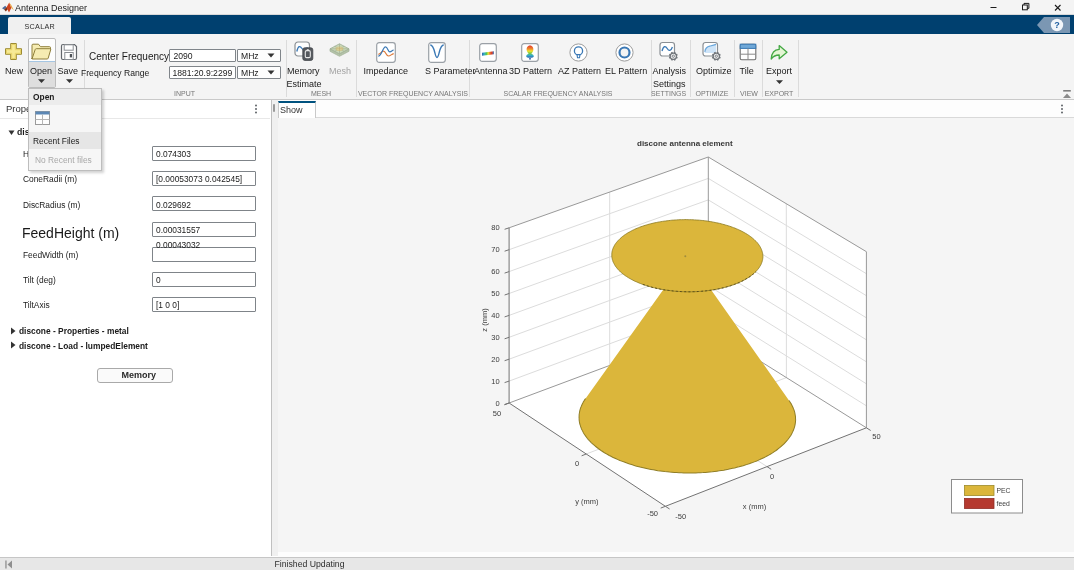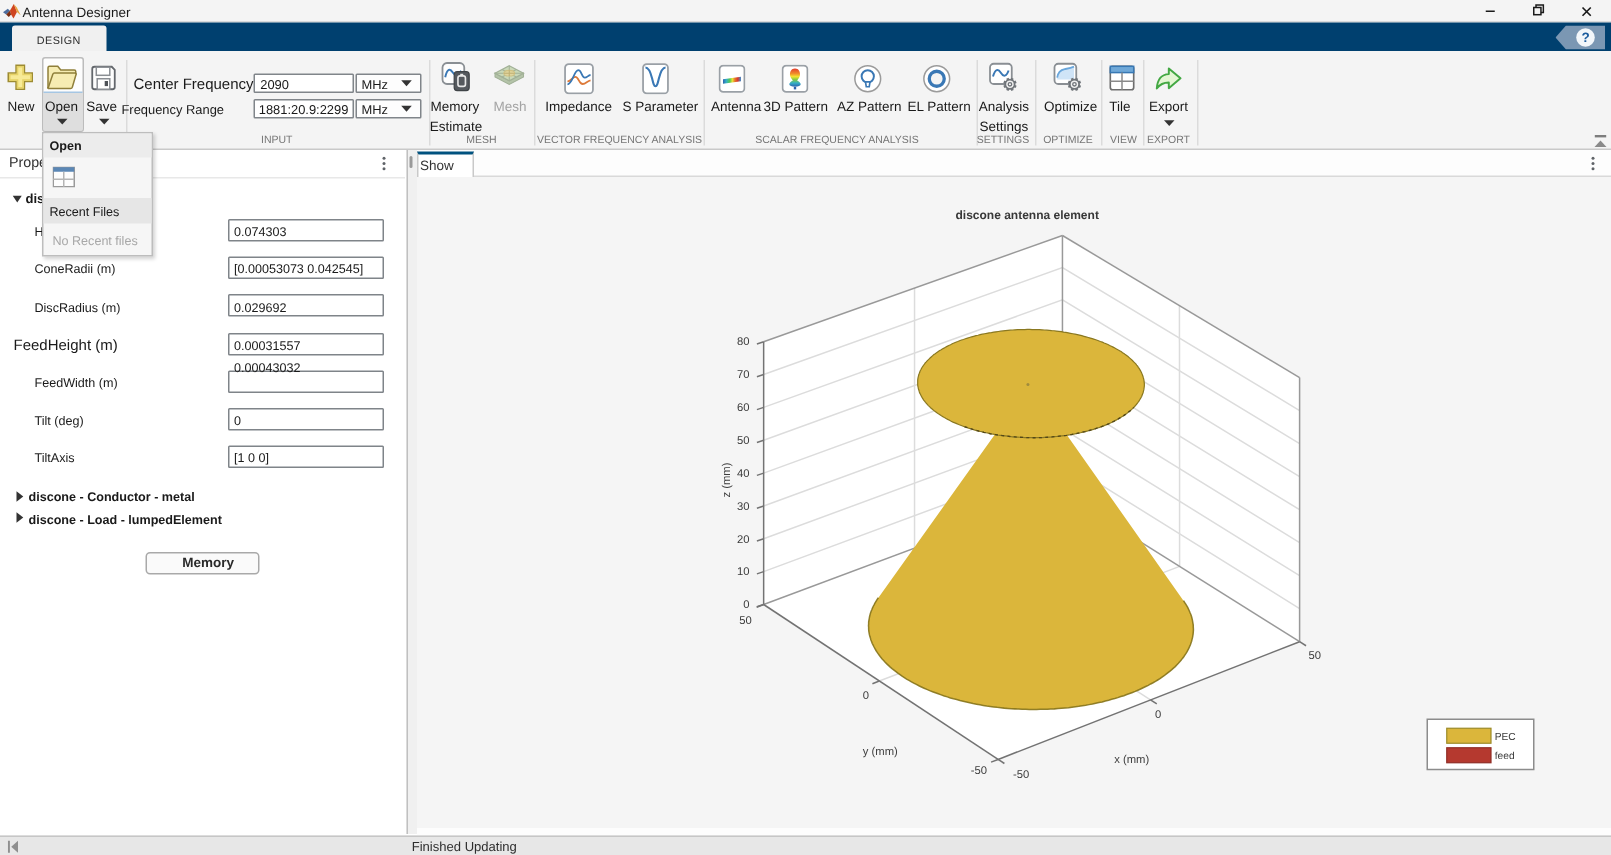--- a/index.html
+++ b/index.html
@@ -17,21 +17,21 @@
 </svg>
 <div class="tx" style="left:15px;top:3px;font-size:9px;color:#1a1a1a">Antenna Designer</div>
 <svg class="ab" style="left:985px;top:0" width="89" height="15" viewBox="0 0 89 15">
 <line x1="5.5" y1="7.5" x2="11.5" y2="7.5" stroke="#1a1a1a" stroke-width="1"></line>
 <rect x="37.5" y="5" width="4.8" height="4.8" fill="none" stroke="#1a1a1a" stroke-width="1"></rect>
 <path d="M39 5 V3.4 h4.9 v4.9 h-1.6" fill="none" stroke="#1a1a1a" stroke-width="1"></path>
 <path d="M70 5 L75.5 10.5 M75.5 5 L70 10.5" stroke="#1a1a1a" stroke-width="1.1"></path>
 </svg>
 <div class="ab" style="left:0;top:15px;width:1074px;height:19px;background:#00406f"></div>
 <div class="ab" style="left:8px;top:17px;width:63px;height:17px;background:#f0f0f0;border-radius:2px 2px 0 0"></div>
-<div class="tx" style="left:24.5px;top:21.5px;font-size:7.2px;color:#2b2b2b;letter-spacing:0.3px">DESIGN</div>
+<div class="tx" style="left:24.5px;top:21.5px;font-size:7.2px;color:#2b2b2b;letter-spacing:0.3px">SCALAR</div>
 <svg class="ab" style="left:1037px;top:17px" width="33" height="16" viewBox="0 0 33 16">
 <polygon points="7,0 33,0 33,16 7,16 0,8" fill="#7b97b3"></polygon>
 <circle cx="20" cy="8" r="6.2" fill="#f2f6fa"></circle>
 <text x="20" y="11.2" font-size="9" font-weight="bold" fill="#1c5c9e" text-anchor="middle" font-family="Liberation Sans, sans-serif">?</text>
 </svg>
 <div class="ab" style="left:0;top:34px;width:1074px;height:66px;background:#f4f4f4;border-bottom:1px solid #c9c9c9"></div>
 <div class="ab" style="left:84px;top:40px;width:1px;height:57px;background:#dbdbdb"></div>
 <div class="ab" style="left:285.5px;top:40px;width:1px;height:57px;background:#dbdbdb"></div>
 <div class="ab" style="left:356px;top:40px;width:1px;height:57px;background:#dbdbdb"></div>
 <div class="ab" style="left:468.5px;top:40px;width:1px;height:57px;background:#dbdbdb"></div>
@@ -116,21 +116,21 @@
 <svg class="ab" style="left:376px;top:42px" width="20" height="21" viewBox="0 0 20 21">
 <rect x="0.7" y="0.7" width="18.6" height="19.6" rx="2.5" fill="#fff" stroke="#9aa0a6" stroke-width="1.2"></rect>
 <path d="M2.3 12.3 C4.5 12.3 5.5 9.2 7.5 9.2 C10 9.2 9.8 14 12.5 14 C14.5 14 15.5 12 17.7 11.6" fill="none" stroke="#dd7a3a" stroke-width="1.2"></path>
 <path d="M2.3 14.2 C5.5 14.2 6.8 4.8 9.5 4.8 C11.8 4.8 11.8 9.8 13.8 9.8 C15.5 9.8 16 8.2 17.7 8" fill="none" stroke="#3a78b5" stroke-width="1.2"></path>
 </svg>
 <div class="lbl" style="left:363.5px;top:66px">Impedance</div>
 <svg class="ab" style="left:428px;top:42px" width="18" height="21" viewBox="0 0 18 21">
 <rect x="0.7" y="0.7" width="16.6" height="19.6" rx="2.5" fill="#fff" stroke="#9aa0a6" stroke-width="1.2"></rect>
 <path d="M2.3 3 C4.5 3 5.8 6.5 6.8 10.5 C7.6 13.8 8 15.5 9 15.5 C10 15.5 10.4 13.8 11.2 10.5 C12.2 6.5 13.5 3 15.7 3" fill="none" stroke="#3a78b5" stroke-width="1.4"></path>
 </svg>
-<div class="lbl" style="left:415px;top:66px">S Parameter</div>
+<div class="lbl" style="left:425px;top:66px">S Parameter</div>
 <svg class="ab" style="left:479px;top:43px" width="18" height="19" viewBox="0 0 18 19">
 <rect x="0.7" y="0.7" width="16.6" height="17.6" rx="2.5" fill="#fff" stroke="#9aa0a6" stroke-width="1.2"></rect>
 <defs>
       <linearGradient id="gcur" x1="0" y1="0" x2="1" y2="0">
 <stop offset="0" stop-color="#2d63ad"></stop>
         <stop offset="0.18" stop-color="#35b0c8"></stop>
         <stop offset="0.38" stop-color="#58c84d"></stop>
         <stop offset="0.52" stop-color="#e8e33a"></stop>
         <stop offset="0.66" stop-color="#e8782d"></stop>
         <stop offset="0.82" stop-color="#d8372c"></stop>
@@ -229,36 +229,36 @@
 <div class="tx" style="left:17px;top:127px;font-size:8.7px;font-weight:bold;color:#1a1a1a">discone</div>
 <div class="tx" style="left:23px;top:149.2px;font-size:8.4px;color:#1a1a1a">Height (m)</div>
 <div class="ab" style="left:151.5px;top:146px;width:104px;height:15px;background:#fff;border:1px solid #7f8489;border-radius:1px"></div>
 <div class="tx" style="left:156px;top:149.2px;font-size:8.4px;color:#1a1a1a">0.074303</div>
 <div class="tx" style="left:23px;top:174.39999999999998px;font-size:8.4px;color:#1a1a1a">ConeRadii (m)</div>
 <div class="ab" style="left:151.5px;top:171.2px;width:104px;height:15px;background:#fff;border:1px solid #7f8489;border-radius:1px"></div>
 <div class="tx" style="left:156px;top:174.39999999999998px;font-size:8.4px;color:#1a1a1a">[0.00053073 0.042545]</div>
 <div class="tx" style="left:23px;top:199.6px;font-size:8.4px;color:#1a1a1a">DiscRadius (m)</div>
 <div class="ab" style="left:151.5px;top:196.4px;width:104px;height:15px;background:#fff;border:1px solid #7f8489;border-radius:1px"></div>
 <div class="tx" style="left:156px;top:199.6px;font-size:8.4px;color:#1a1a1a">0.029692</div>
-<div class="tx" style="left:9px;top:224.79999999999998px;font-size:10px;color:#1a1a1a">FeedHeight (m)</div>
+<div class="tx" style="left:22px;top:224.79999999999998px;font-size:14px;color:#1a1a1a">FeedHeight (m)</div>
 <div class="ab" style="left:151.5px;top:221.6px;width:104px;height:15px;background:#fff;border:1px solid #7f8489;border-radius:1px"></div>
 <div class="tx" style="left:156px;top:224.79999999999998px;font-size:8.4px;color:#1a1a1a">0.00031557</div>
 <div class="tx" style="left:23px;top:250.0px;font-size:8.4px;color:#1a1a1a">FeedWidth (m)</div>
 <div class="ab" style="left:151.5px;top:246.8px;width:104px;height:15px;background:#fff;border:1px solid #7f8489;border-radius:1px"></div>
 <div class="tx" style="left:156px;top:240px;font-size:8.4px;color:#1a1a1a">0.00043032</div>
 <div class="tx" style="left:23px;top:275.2px;font-size:8.4px;color:#1a1a1a">Tilt (deg)</div>
 <div class="ab" style="left:151.5px;top:272.0px;width:104px;height:15px;background:#fff;border:1px solid #7f8489;border-radius:1px"></div>
 <div class="tx" style="left:156px;top:275.2px;font-size:8.4px;color:#1a1a1a">0</div>
 <div class="tx" style="left:23px;top:300.4px;font-size:8.4px;color:#1a1a1a">TiltAxis</div>
 <div class="ab" style="left:151.5px;top:297.2px;width:104px;height:15px;background:#fff;border:1px solid #7f8489;border-radius:1px"></div>
 <div class="tx" style="left:156px;top:300.4px;font-size:8.4px;color:#1a1a1a">[1 0 0]</div>
 <svg class="ab" style="left:10px;top:327px" width="6" height="8" viewBox="0 0 6 8">
     <polygon points="1,0.5 5.5,4 1,7.5" fill="#333"></polygon>
   </svg>
-<div class="tx" style="left:19px;top:326px;font-size:8.4px;font-weight:bold;color:#1a1a1a">discone - Conductor - metal</div>
+<div class="tx" style="left:19px;top:326px;font-size:8.4px;font-weight:bold;color:#1a1a1a">discone - Properties - metal</div>
 <svg class="ab" style="left:10px;top:341px" width="6" height="8" viewBox="0 0 6 8">
     <polygon points="1,0.5 5.5,4 1,7.5" fill="#333"></polygon>
   </svg>
 <div class="tx" style="left:19px;top:340.5px;font-size:8.4px;font-weight:bold;color:#1a1a1a">discone - Load - lumpedElement</div>
 <div class="ab" style="left:96.5px;top:367.5px;width:76px;height:15.5px;background:#fafafa;border:1px solid #a9a9a9;border-radius:3px"></div>
 <div class="tx" style="left:121.5px;top:370px;font-size:9px;font-weight:bold;color:#2a2a2a">Memory</div>
 <div class="ab" style="left:270.5px;top:100px;width:7px;height:456px;background:#f0f0f0;border-left:1.5px solid #c0c0c0"></div>
 <div class="ab" style="left:272.5px;top:104px;width:2.5px;height:8px;background:#9a9a9a;border-radius:1px"></div>
 <div class="ab" style="left:277.5px;top:100px;width:796.5px;height:456px;background:#f5f5f5"></div>
 <div class="ab" style="left:277.5px;top:100px;width:796.5px;height:17.5px;background:#fdfdfd;border-bottom:1px solid #d9d9d9"></div>

